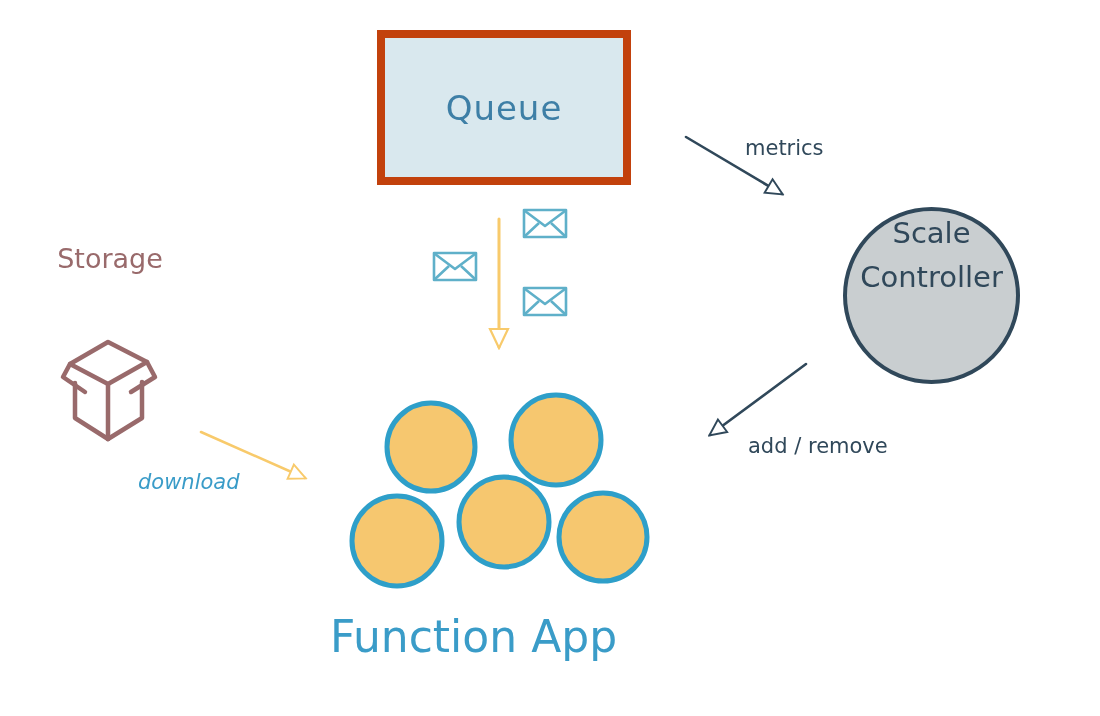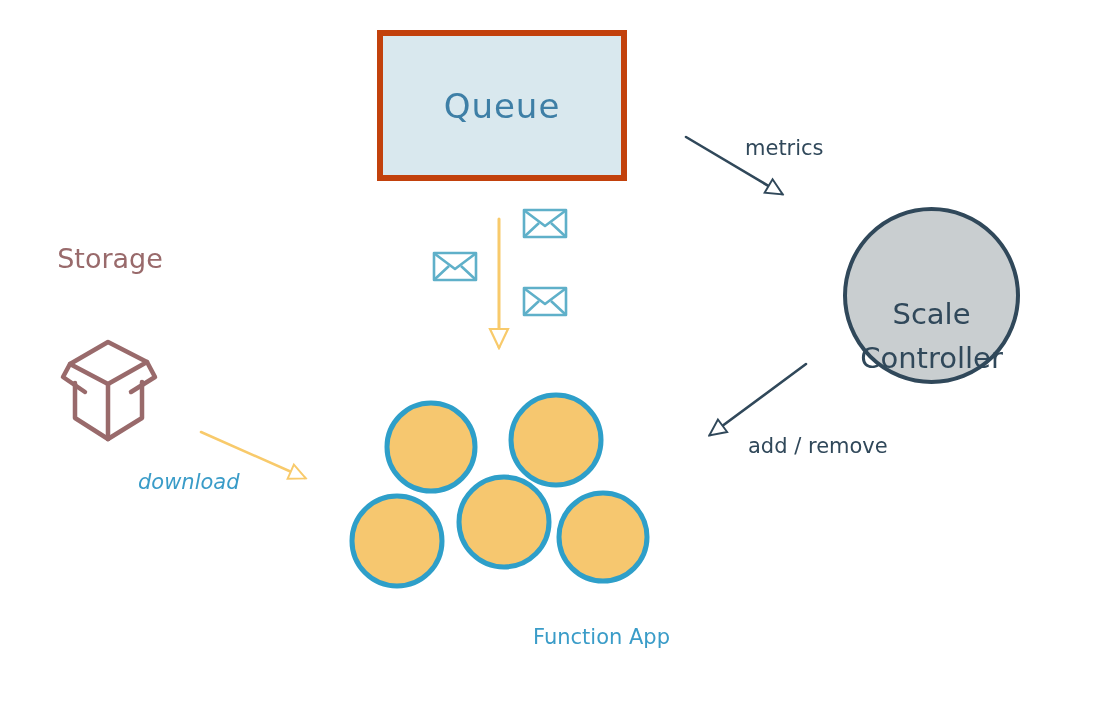--- a/index.html
+++ b/index.html
@@ -8,43 +8,43 @@
     width:1100px;height:716px;
     background:#ffffff;
     overflow:hidden;
     font-family:"DejaVu Sans", sans-serif;
   }
   .layer{position:absolute;left:0;top:0;width:1100px;height:716px;}
 
   
   .queue-node{
     position:absolute;left:377px;top:30px;width:238px;height:139px;
-    background:#d9e8ee;border:6px solid #c2410c;
+    background:#d9e8ee;border:8px solid #c2410c;
     display:flex;align-items:center;justify-content:center;
   }
   .queue-label{font-size:34px;color:#3e7fa6;letter-spacing:1px;}
 
   
   .scale-node{
     position:absolute;left:843px;top:207px;width:169px;height:169px;
     background:#c9ced0;border:4px solid #30485a;border-radius:50%;
-    display:flex;flex-direction:column;align-items:center;justify-content:flex-end;
+    display:flex;flex-direction:column;align-items:center;justify-content:flex-start;
   }
   .scale-node div{font-size:29px;line-height:44px;color:#30485a;text-align:center;}
 
   
   .storage-label{
     position:absolute;left:35px;top:240px;width:150px;
     text-align:center;color:#996a6b;font-size:27px;line-height:38px;
   }
 
   
   .fa-label{
     position:absolute;left:330px;top:612px;width:340px;
-    text-align:right;color:#3a9cc8;font-size:21px;line-height:50px;
+    text-align:left;color:#3a9cc8;font-size:44px;line-height:50px;
   }
 
   
   .edge-label{position:absolute;color:#30485a;font-size:21px;text-align:left;}
   .edge-label.metrics{left:745px;top:136px;width:110px;}
   .edge-label.add-remove{left:748px;top:434px;width:170px;}
   .edge-label.download{left:138px;top:470px;width:125px;color:#3a9cc8;font-style:italic;}
 </style>
 </head>
 <body>

